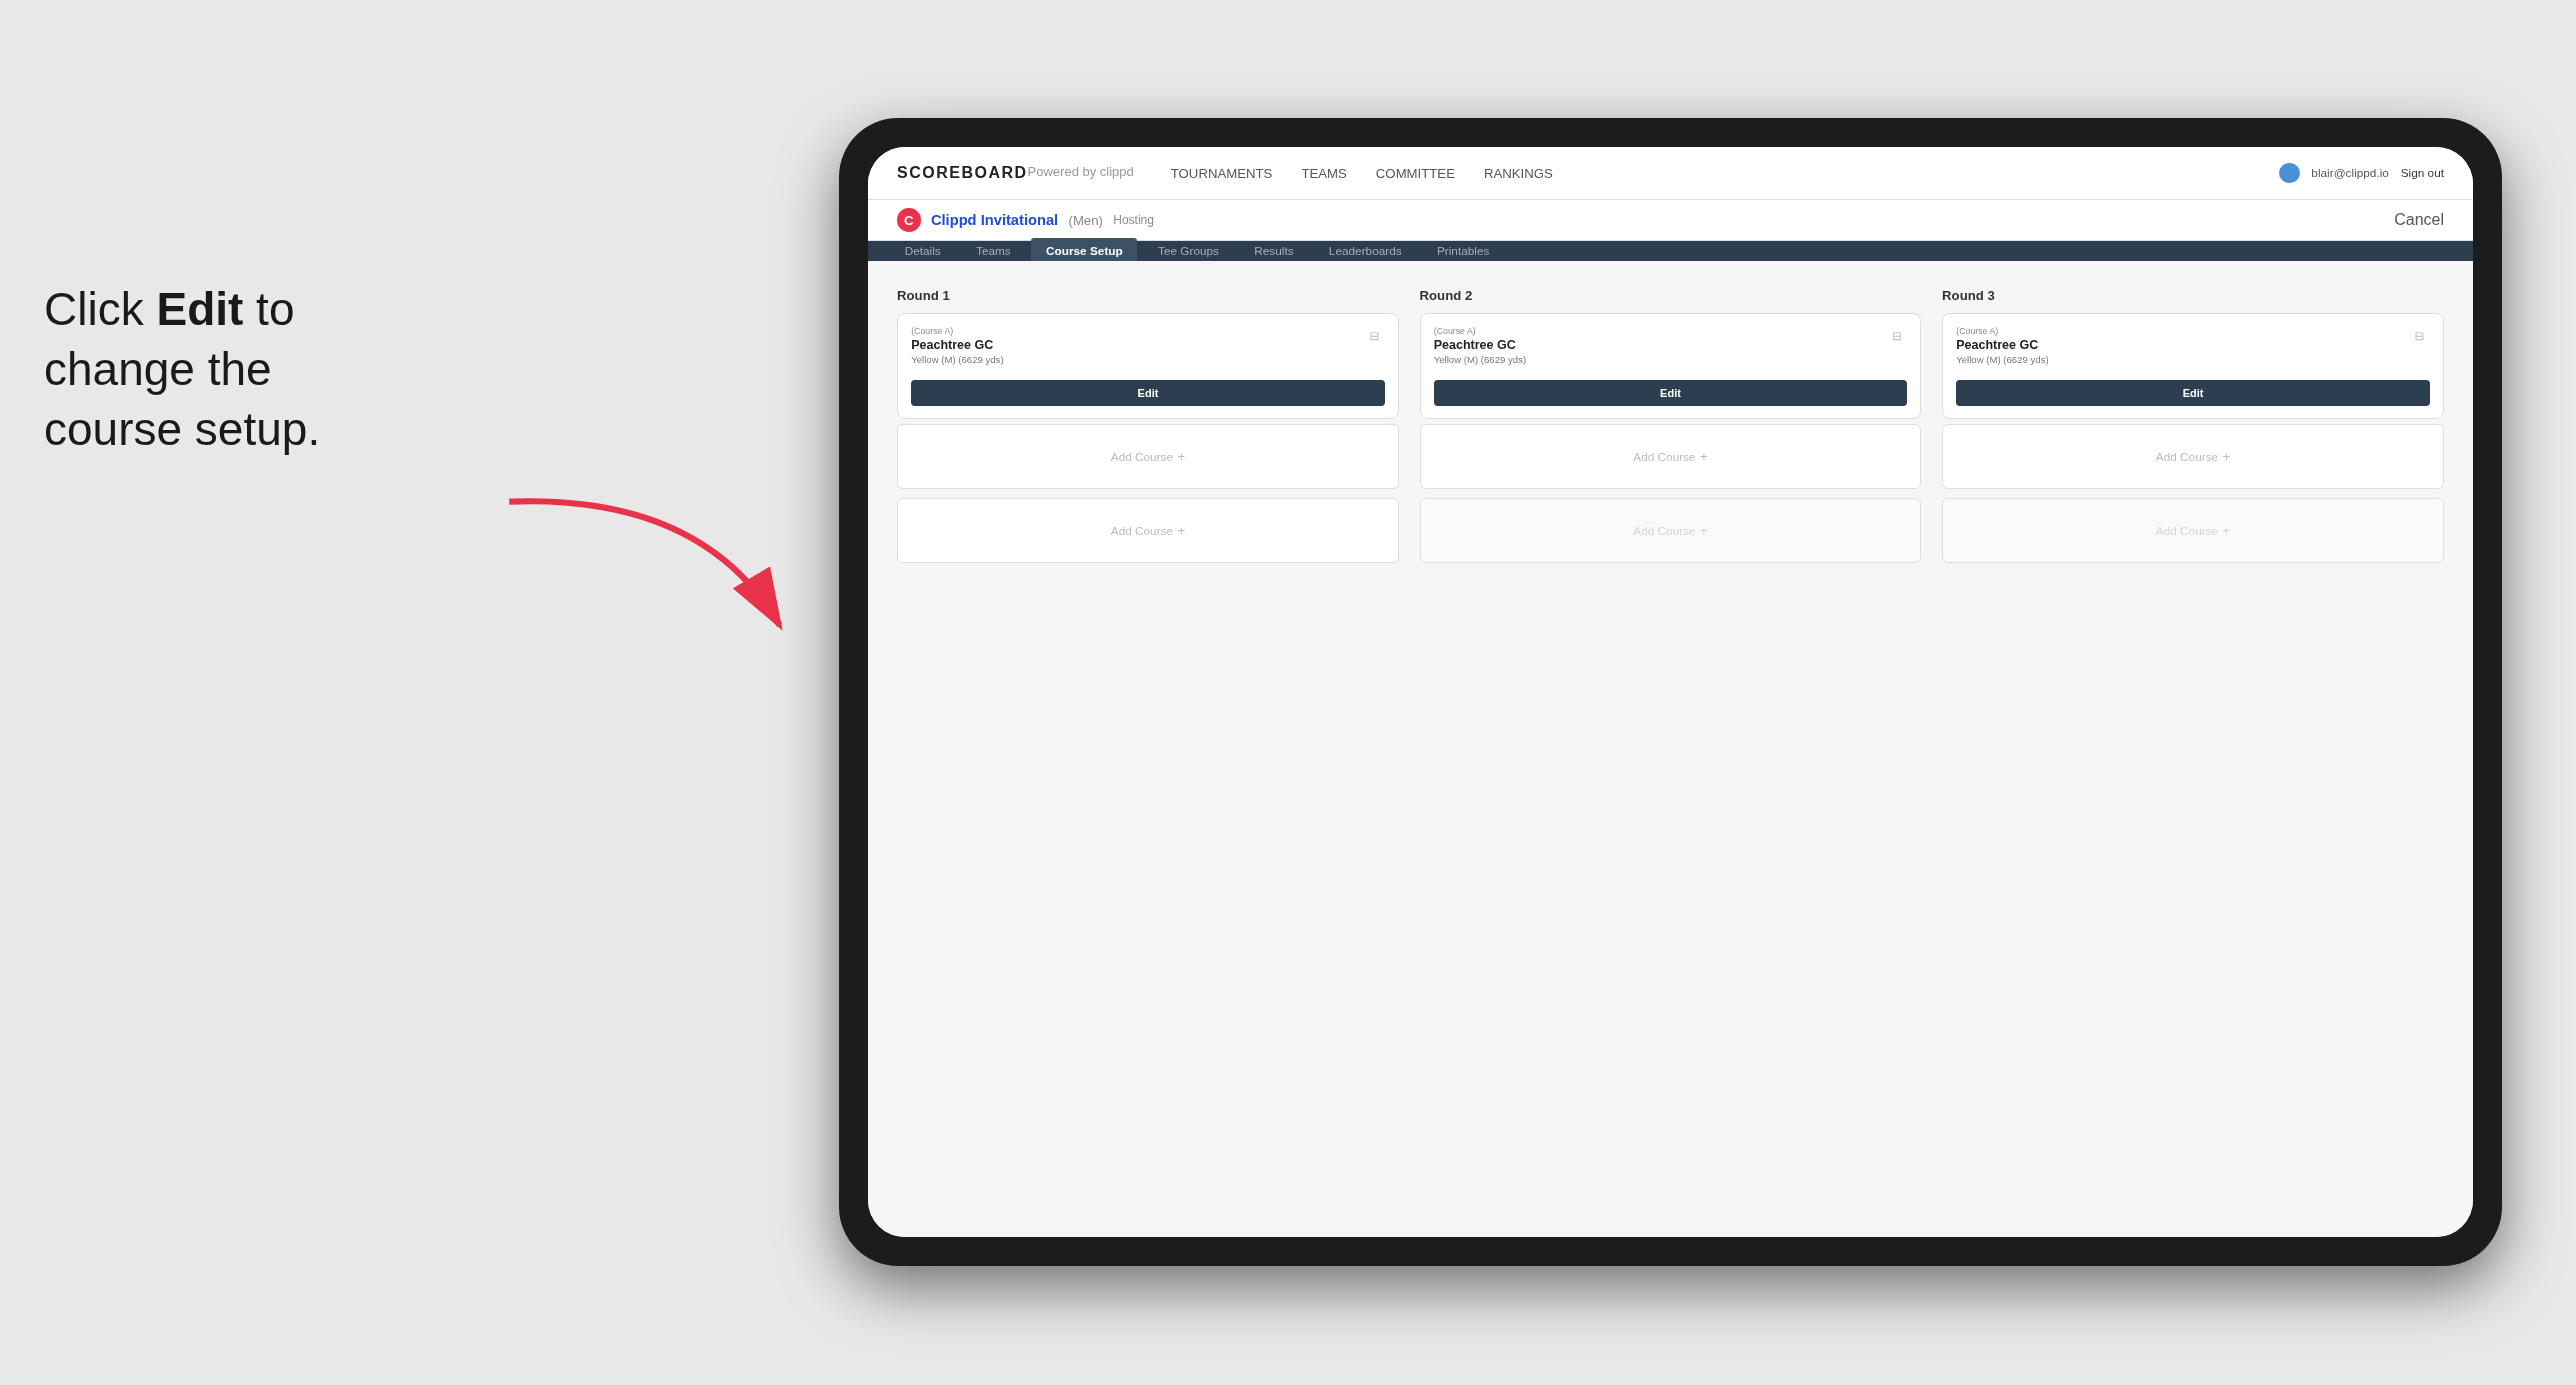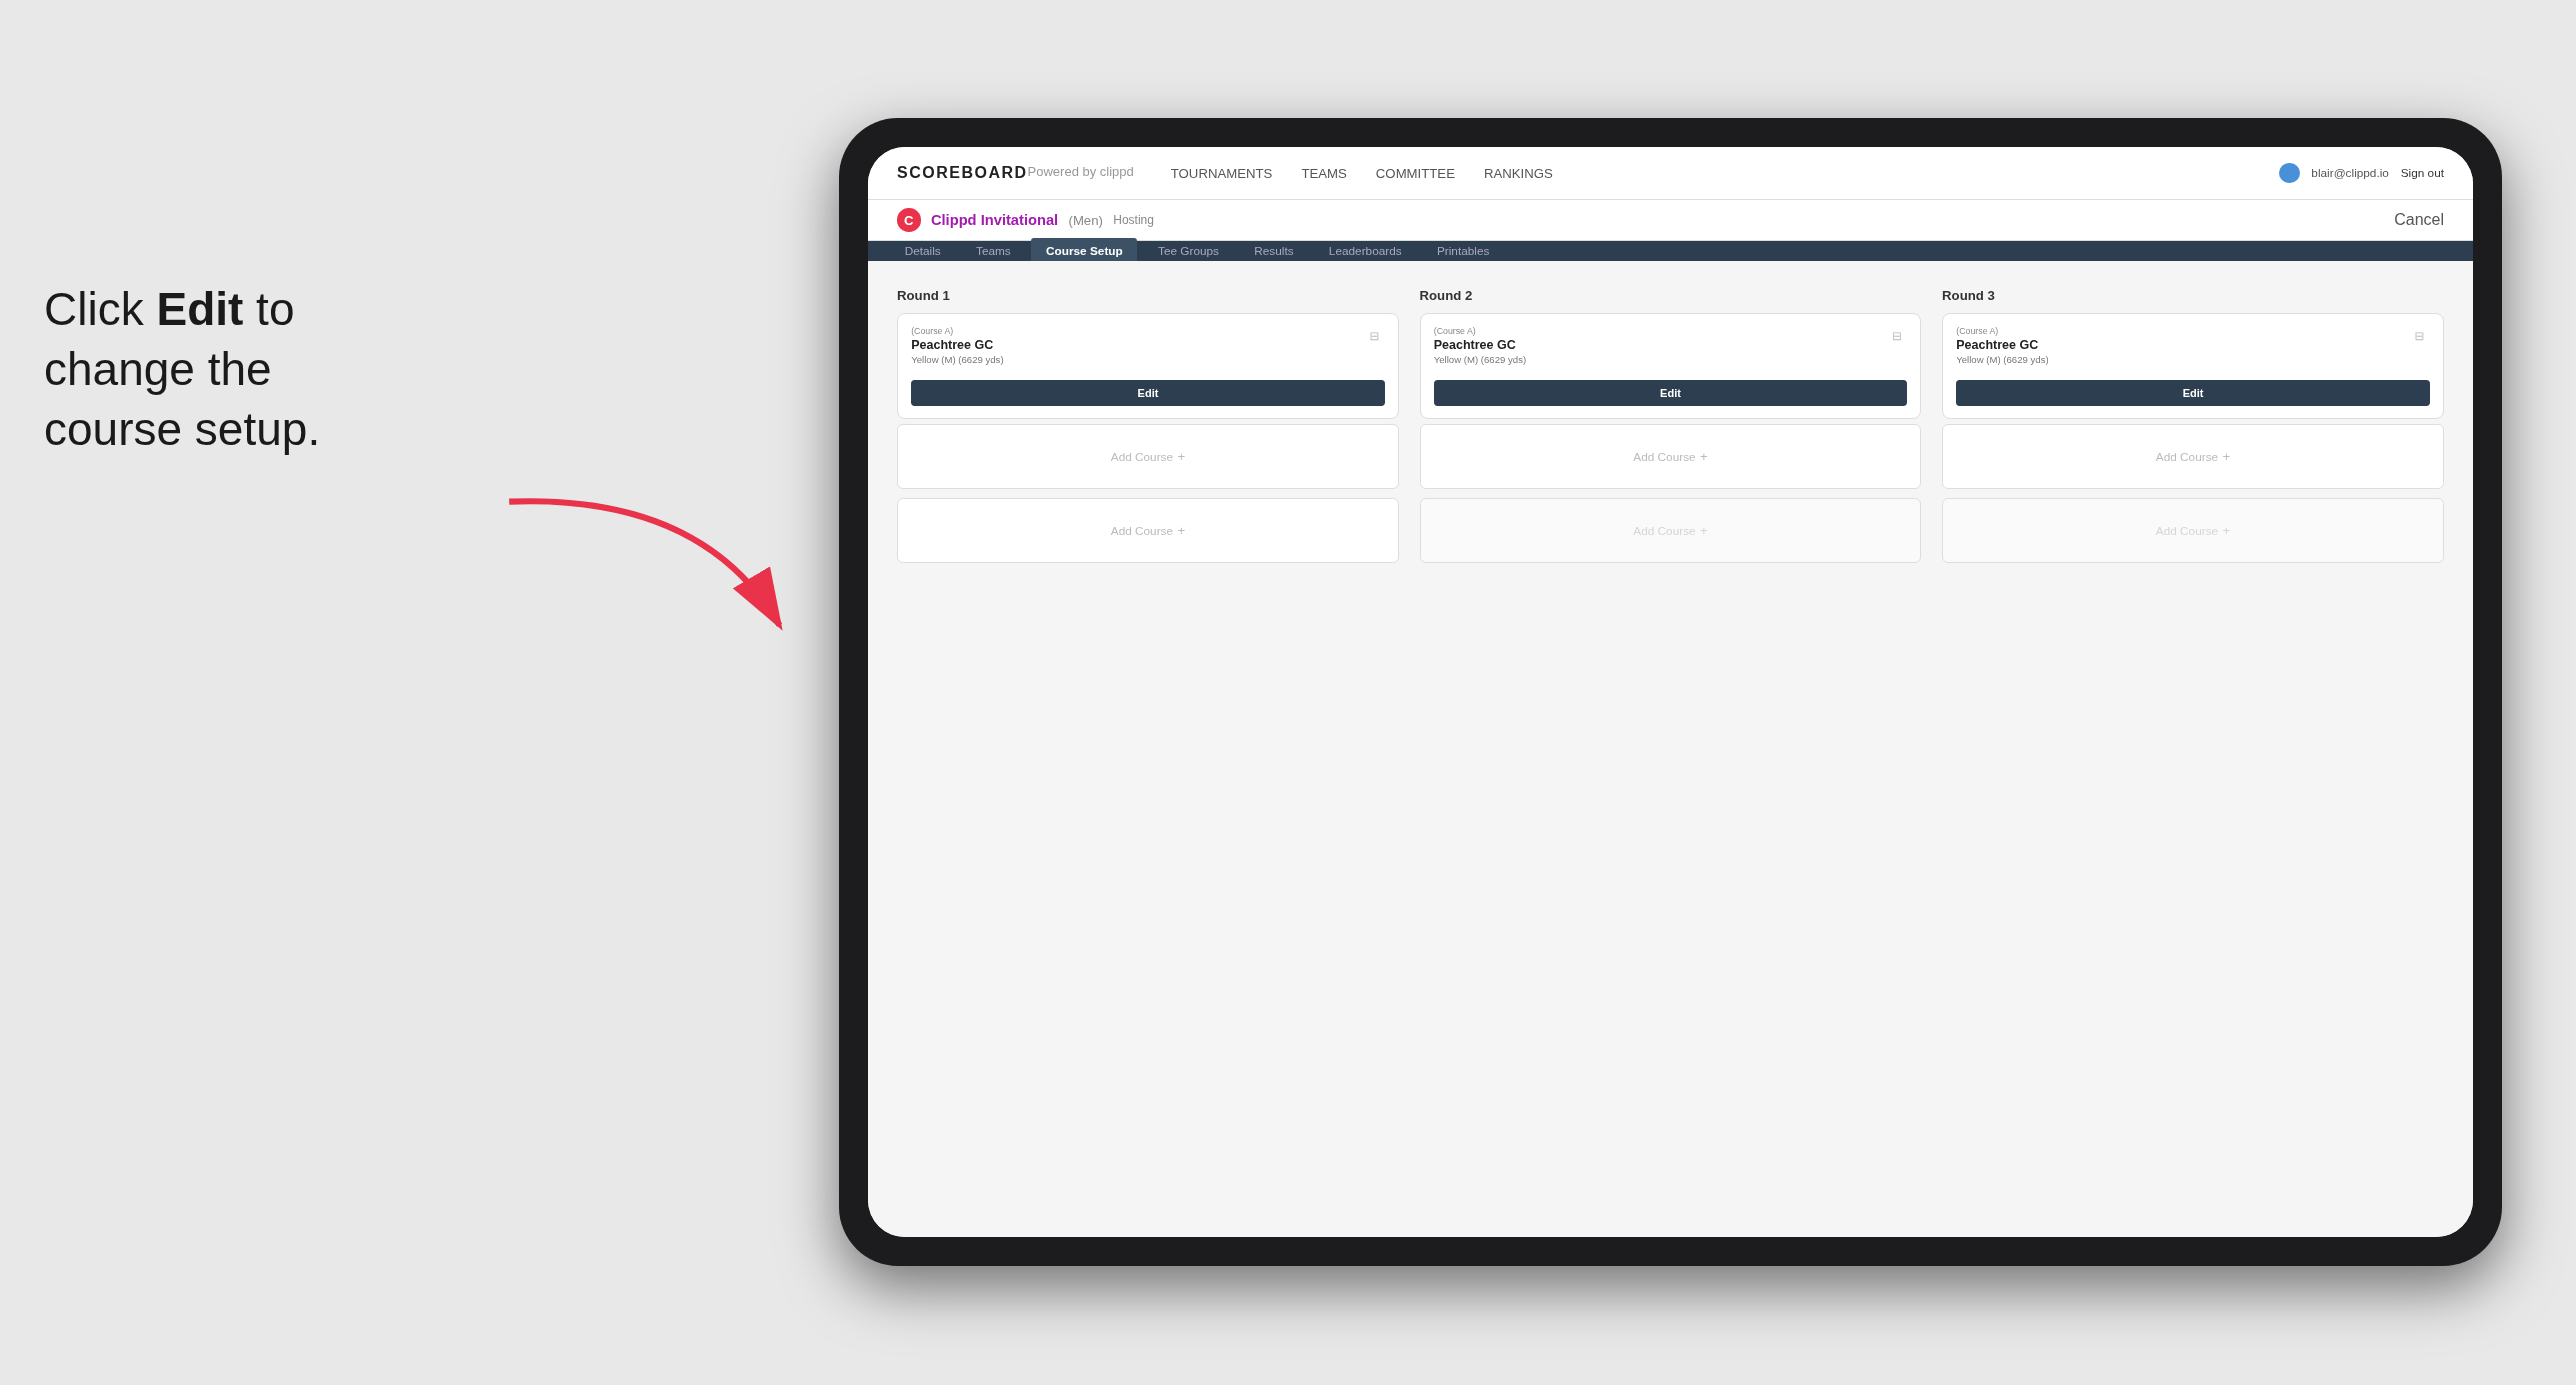--- a/index.html
+++ b/index.html
@@ -139,21 +139,21 @@
       display: flex;
       align-items: center;
       justify-content: center;
       color: white;
       font-size: 13.2px;
       font-weight: 900;
     }
     .tournament-name {
       font-size: 14.7px;
       font-weight: 600;
-      color: #a21caf;
+      color: #1d4ed8;
     }
     .hosting-badge {
       font-size: 12px;
       color: #888;
     }
     .cancel-btn {
       font-size: 16px;
       color: #555;
       cursor: pointer;
     }

